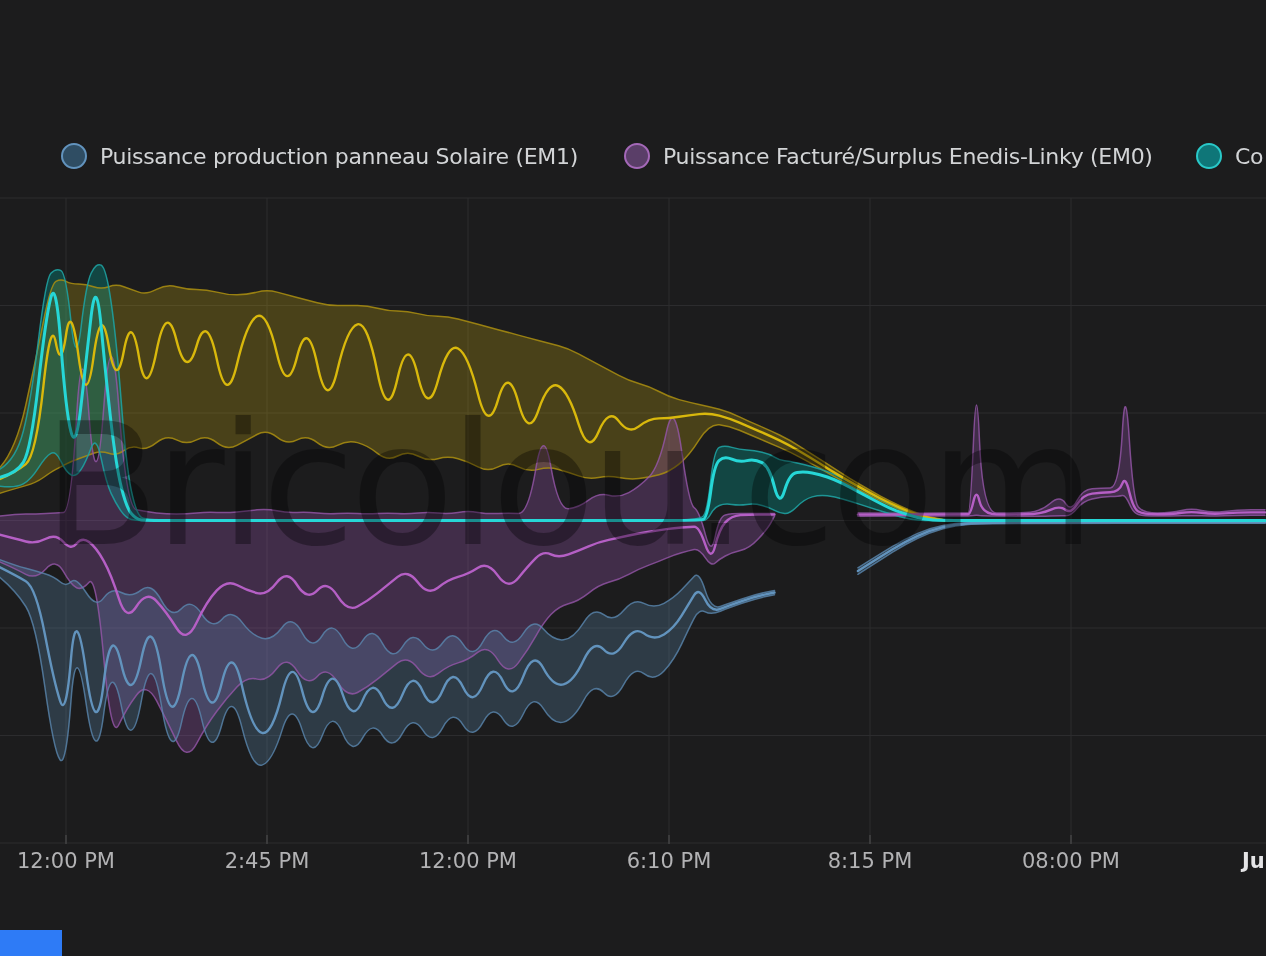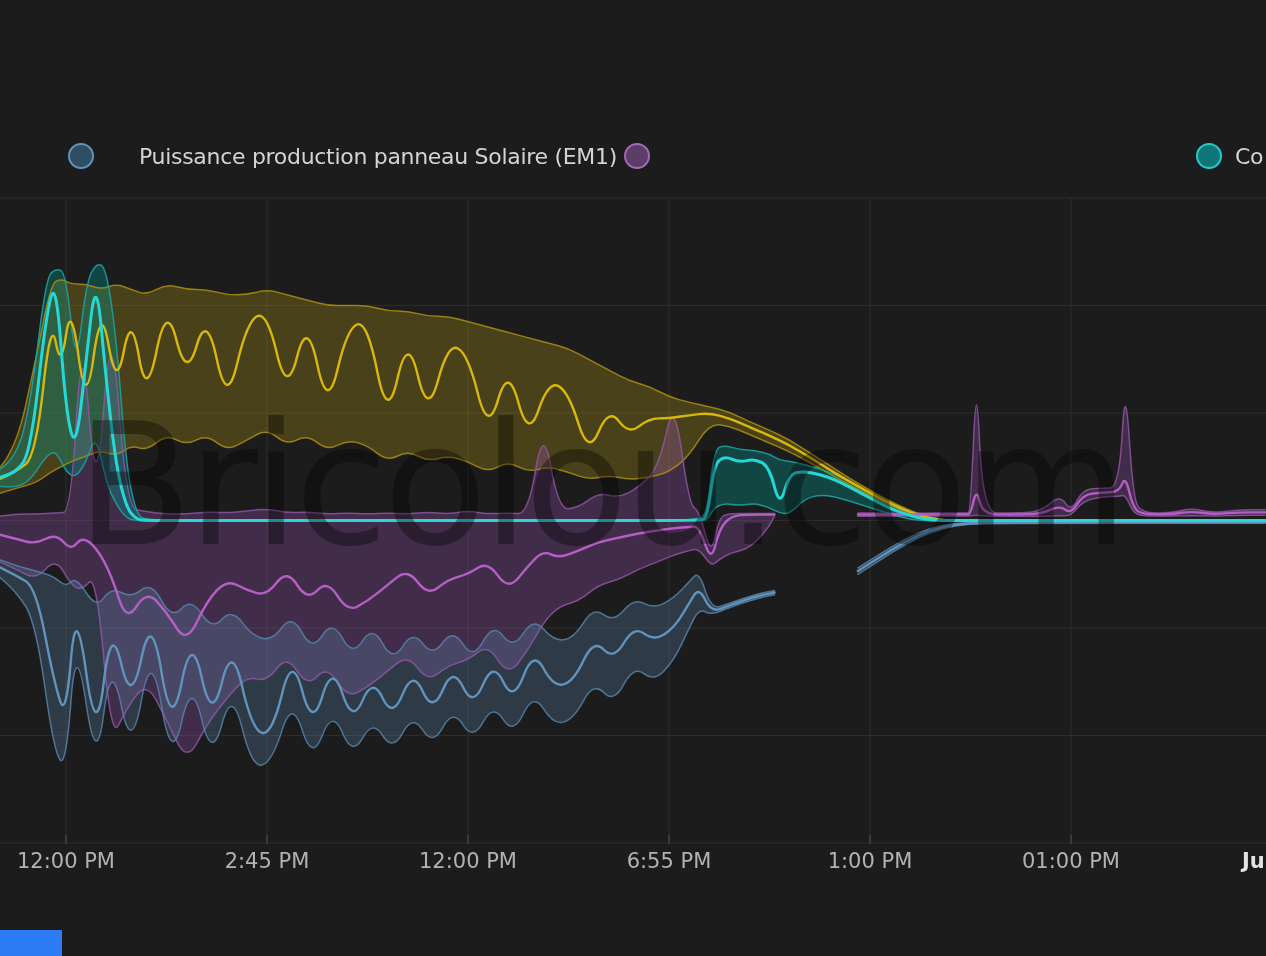--- a/index.html
+++ b/index.html
@@ -2,27 +2,27 @@
 <html><head>
 <meta charset="utf-8">
 <style>
   html,body{margin:0;padding:0;}
   body{
     width:1266px;height:956px;position:relative;overflow:hidden;
     background:#1c1c1d;font-family:"DejaVu Sans","Liberation Sans",sans-serif;
   }
   #chart-svg{position:absolute;left:0;top:0;z-index:1;}
   .watermark{
-    position:absolute;left:76px;top:392px;z-index:5;
+    position:absolute;left:43px;top:392px;z-index:5;
     font-size:170px;font-weight:400;letter-spacing:-5px;line-height:1.1;
     color:rgba(0,0,0,0.34);white-space:nowrap;pointer-events:none;
   }
   .legend{position:absolute;left:0;top:143px;width:1266px;height:36px;z-index:10;}
   .legend-item{position:absolute;top:0;display:flex;align-items:center;cursor:pointer;}
-  .legend-item:nth-child(1){left:68px;gap:32px;}
+  .legend-item:nth-child(1){left:61px;}
   .legend-item:nth-child(2){left:624px;}
   .legend-item:nth-child(3){left:1196px;align-items:center;}
   .legend-dot{
     width:22px;height:22px;border-radius:50%;border:2.5px solid #888;
     box-sizing:content-box;flex:0 0 auto;
   }
   .legend-label{
     margin-left:13px;font-size:22px;letter-spacing:-0.3px;color:#d2d4d6;white-space:nowrap;
   }
   .x-axis{position:absolute;left:0;top:0;width:1196px;height:956px;z-index:10;pointer-events:none;}
@@ -89,30 +89,31 @@
 
 <div class="watermark">Bricolou.com</div>
 
 <div class="legend" id="legend">
     <div class="legend-item">
       <span class="legend-dot" style="background: rgb(47, 77, 99); border-color: rgb(98, 147, 189);"></span>
       <span class="legend-label">Puissance production panneau Solaire (EM1)</span>
     </div>
     <div class="legend-item">
       <span class="legend-dot" style="background: rgb(90, 62, 104); border-color: rgb(164, 104, 184);"></span>
+      <span class="legend-label">Puissance Facturé/Surplus Enedis-Linky (EM0)</span>
     </div>
     <div class="legend-item">
       <span class="legend-dot" style="background: rgb(15, 118, 120); border-color: rgb(41, 200, 200);"></span>
       <span class="legend-label">Co</span>
     </div>
   </div>
 
 <div class="x-axis" id="x-axis">
     <div class="x-tick-label" style="left: 66px;">12:00 PM</div>
     <div class="x-tick-label" style="left: 267px;">2:45 PM</div>
     <div class="x-tick-label" style="left: 468px;">12:00 PM</div>
-    <div class="x-tick-label" style="left: 669px;">6:55 PM</div>
-    <div class="x-tick-label" style="left: 870px;">1:00 PM</div>
-    <div class="x-tick-label" style="left: 1071px;">01:00 PM</div>
+    <div class="x-tick-label" style="left: 669px;">6:10 PM</div>
+    <div class="x-tick-label" style="left: 870px;">8:15 PM</div>
+    <div class="x-tick-label" style="left: 1071px;">08:00 PM</div>
     <div class="x-tick-label bold" style="left: 1242px;">Jul</div>
   </div>
 
 <div class="accent-bar" style="background: rgb(46, 123, 246);"></div>
 
 </body></html>

